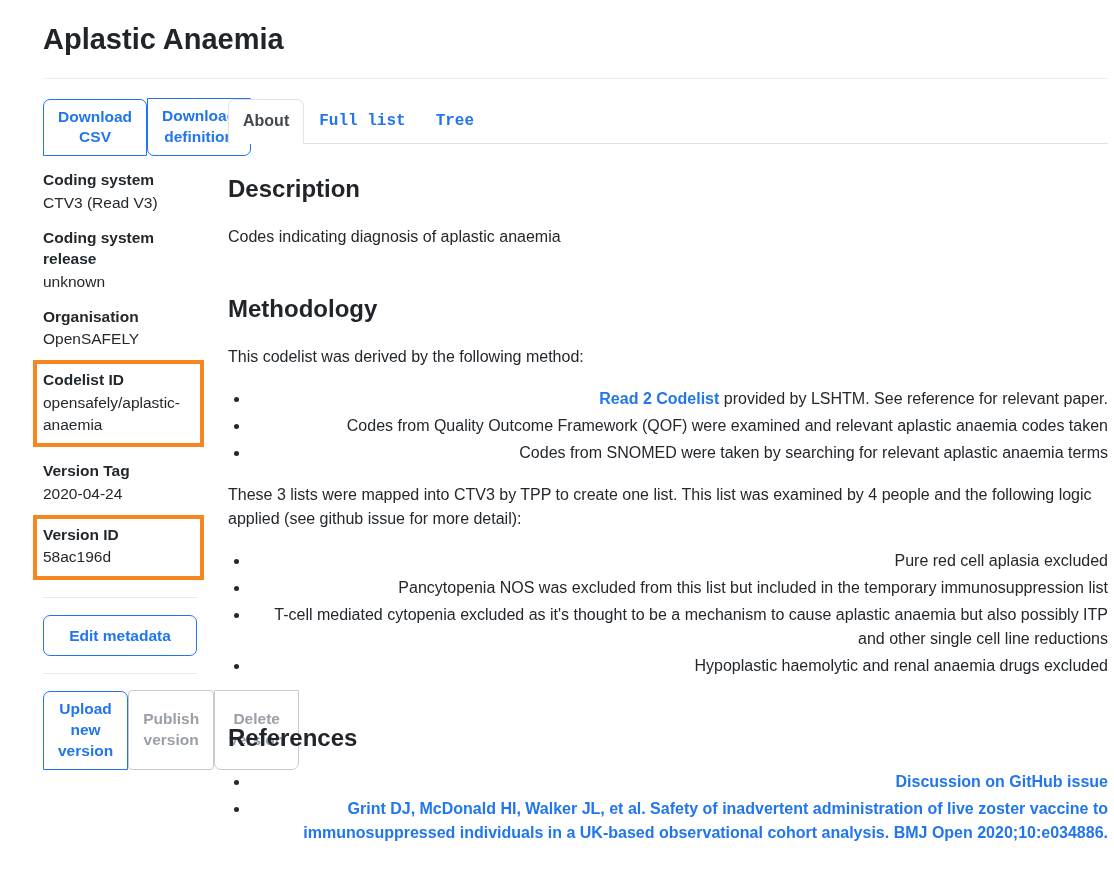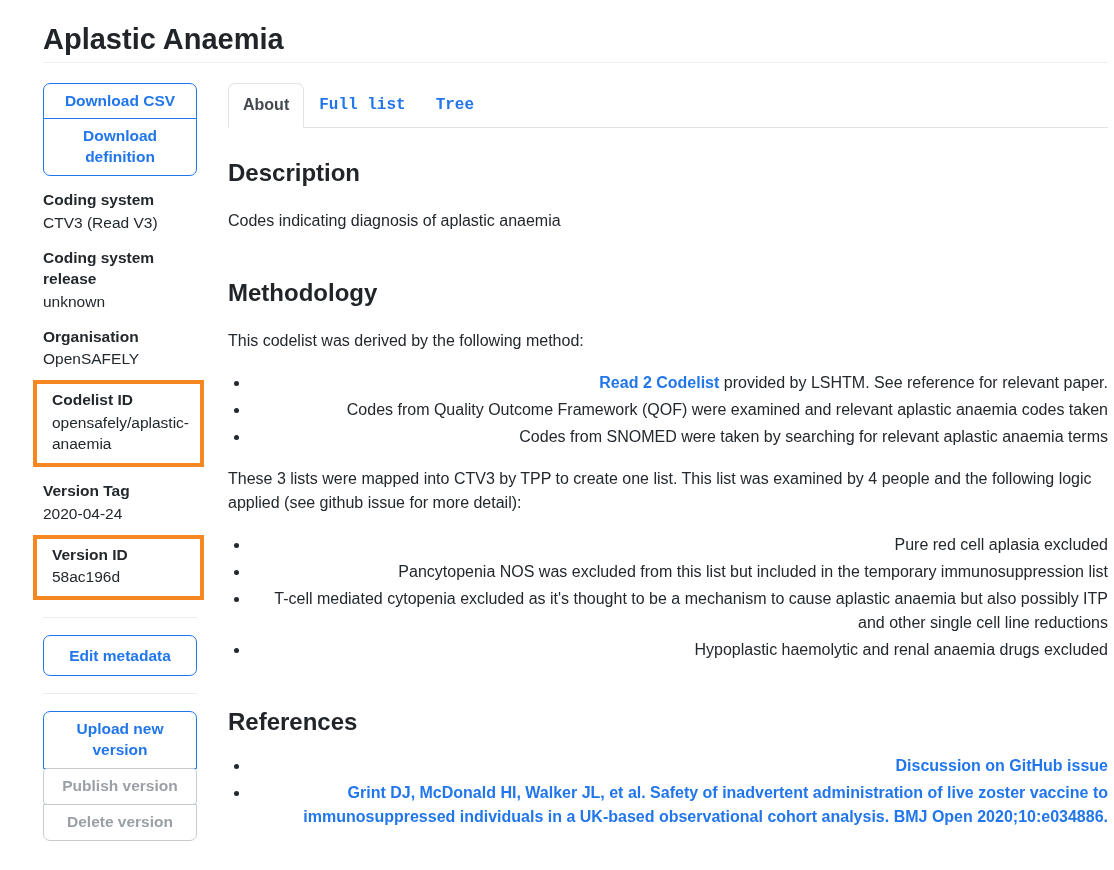--- a/index.html
+++ b/index.html
@@ -13,27 +13,27 @@
   *{box-sizing:border-box;}
   html,body{margin:0;padding:0;}
   body{
     width:1114px;height:870px;overflow:hidden;
     background:#ffffff;color:var(--text);
     font-family:"Liberation Sans","DejaVu Sans",sans-serif;
     font-size:16px;line-height:1.5;
   }
   .container{padding:18px 6px 0 43px;}
   h1.page-title{
-    font-size:29px;font-weight:700;margin:0 0 0 0;color:#212529;
+    font-size:29px;font-weight:700;margin:0 0 16px 0;color:#212529;
   }
   hr.title-rule{border:0;border-top:1px solid #eceff1;margin:0 0 20px 0;}
   .layout{display:flex;align-items:flex-start;}
   
   .sidebar{width:154px;flex:0 0 154px;margin-right:31px;}
-  .vgroup{display:flex;flex-direction:column;width:100%;}
+  .vgroup{display:flex;flex-direction:row;width:100%;}
   .vgroup .btn{
     display:block;width:100%;background:#fff;cursor:pointer;
     font:inherit;font-size:15.5px;font-weight:600;line-height:1.35;
     padding:7px 14px;text-align:center;
   }
   .btn-blue{color:var(--blue);border:1px solid var(--blue);}
   .btn-gray{color:var(--disabled-text);border:1px solid var(--disabled-border);cursor:default;}
   .vgroup .btn{border-radius:4px;margin-top:-1px;}
   .vgroup .btn:first-child{margin-top:0;border-radius:7px 7px 0 0;}
   .vgroup .btn:last-child{border-radius:0 0 7px 7px;}
@@ -43,21 +43,21 @@
     color:var(--blue);border:1px solid var(--blue);border-radius:7px;
     padding:8px 10px;text-align:center;
   }
   .meta{margin:4px 0 0 0;}
   .meta-item{margin-top:13px;}
   .meta-item .mlabel{font-weight:700;font-size:15.5px;line-height:1.4;}
   .meta-item .mvalue{font-size:15.5px;line-height:1.4;margin-top:1px;}
   .meta-item.highlight{
     border:4px solid var(--orange);
     margin-left:-10px;margin-right:-7px;
-    padding:5px 3px 8px 15px;margin-top:10px;
+    padding:5px 3px 8px 6px;margin-top:10px;
   }
   hr.side-rule{border:0;border-top:1px solid #e9ecef;margin:17px 0;}
   
   .main{flex:1 1 auto;min-width:0;}
   .tabbar{display:flex;border-bottom:1px solid var(--muted-border);}
   .tab{
     font-size:16px;font-weight:600;padding:9px 14px 10px;cursor:pointer;
     border:1px solid transparent;border-bottom:none;border-radius:7px 7px 0 0;
     margin-bottom:-1px;text-decoration:none;
   }

